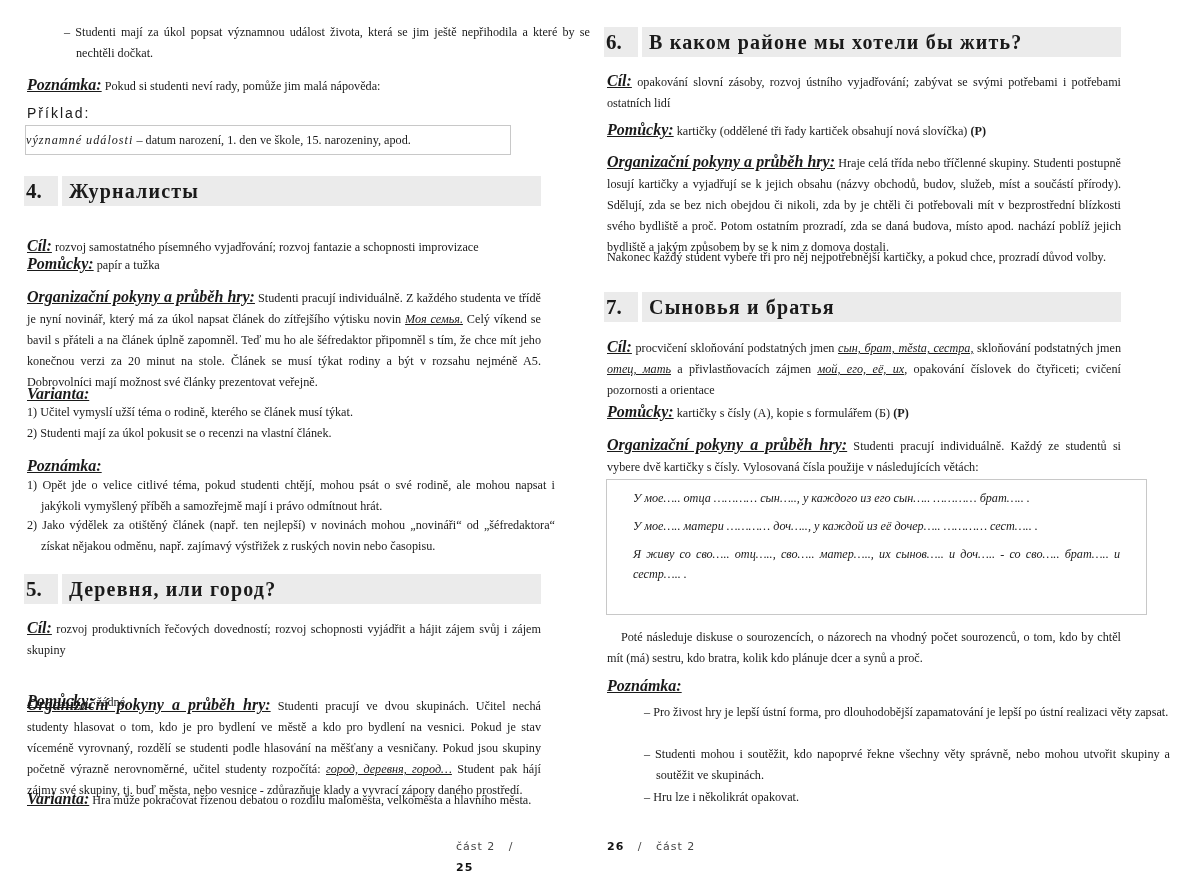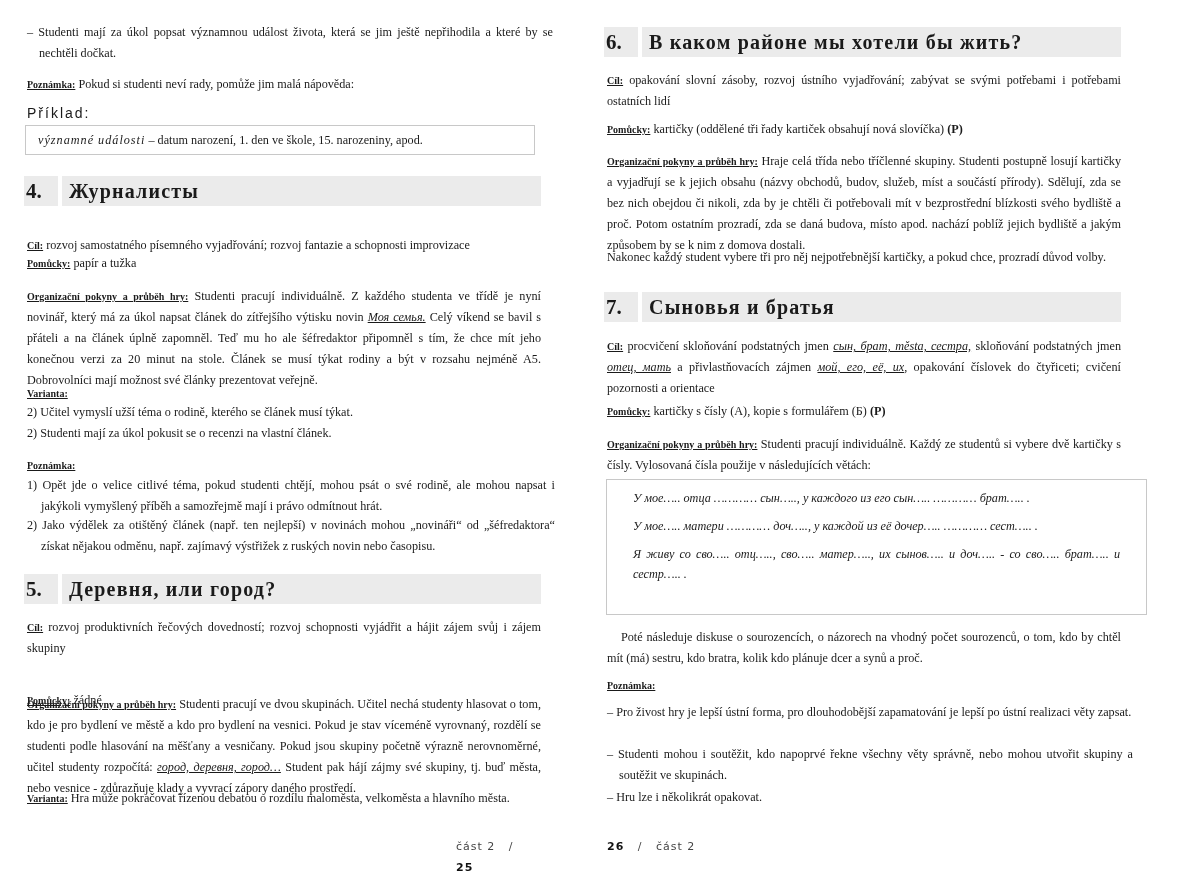--- a/index.html
+++ b/index.html
@@ -2,32 +2,32 @@
 <html><head>
 <meta charset="utf-8">
 <style>
   html, body { margin:0; padding:0; background:#ffffff; }
   body { width:1200px; height:872px; position:relative; overflow:hidden;
          font-family:"Liberation Serif", serif; color:#1a1a1a; font-size:12.2px; line-height:21px; }
   .page { position:absolute; top:0; }
   .page.left { left:27px; width:514px; }
   .page.right { left:607px; width:514px; }
   p { margin:0; text-align:justify; }
-  .lbl { font-weight:bold; text-decoration:underline; font-size:10px; }
+  .lbl { font-weight:bold; font-style:italic; text-decoration:underline; font-size:16px; }
   .it-u { font-style:italic; text-decoration:underline; }
-  .dash { padding-left:12px; text-indent:-12px; }
+  .dash { padding-left:12px; text-indent:-12px;margin-left:37px; }
   .num { padding-left:14px; text-indent:-14px; }
   .sec { display:flex; height:30px; align-items:center; }
   .sec .n { background:#ebebeb; height:30px; width:34px; display:flex; align-items:center; padding-left:0;
             font-family:"Liberation Serif", serif; font-weight:bold; font-size:21px; margin-right:4px; }
   .sec .n span { padding-left:2px; }
   .sec .t { background:#ebebeb; height:30px; flex:1; display:flex; align-items:center; padding-left:7px;
             font-weight:bold; font-size:20px; letter-spacing:1.2px; }
   .priklad { font-family:"Liberation Sans", sans-serif; font-size:14px; letter-spacing:2px; }
-  .box { border:1.5px solid #c8c8c8; padding:4px 12px; }
+  .box { border:1.5px solid #c8c8c8; padding:4px 0; }
   .box .ex { font-style:italic; letter-spacing:1px; }
   .box.ru p { font-style:italic; text-align:justify; margin:6px 0 8px 0; line-height:20px; }
   .footer { position:absolute; top:836px; font-family:"DejaVu Sans", sans-serif; font-size:11px; color:#444; letter-spacing:1px; }
   .footer b { color:#111; }
 </style>
 </head>
 <body>
 
 <div class="page left">
   <p class="dash" style="position:absolute; top:22px; width:514px;">– Studenti mají za úkol popsat významnou událost života, která se jim ještě nepřihodila a které by se nechtěli dočkat.</p>
@@ -52,21 +52,21 @@
     <span class="lbl">Cíl:</span><span> rozvoj samostatného písemného vyjadřování; rozvoj fantazie a schopnosti improvizace</span>
   </p>
   <p style="position:absolute; top:253px; width:514px;">
     <span class="lbl">Pomůcky:</span><span> papír a tužka</span>
   </p>
   <p style="position:absolute; top:286px; width:514px;">
     <span class="lbl">Organizační pokyny a průběh hry:</span><span> Studenti pracují individuálně. Z každého studenta ve třídě je nyní novinář, který má za úkol napsat článek do zítřejšího výtisku novin </span><span class="it-u">Моя семья.</span><span> Celý víkend se bavil s přáteli a na článek úplně zapomněl. Teď mu ho ale šéfredaktor připomněl s tím, že chce mít jeho konečnou verzi za 20 minut na stole. Článek se musí týkat rodiny a být v rozsahu nejméně A5. Dobrovolníci mají možnost své články prezentovat veřejně.</span>
   </p>
 
   <p style="position:absolute; top:383px;"><span class="lbl">Varianta:</span></p>
-  <p class="num" style="position:absolute; top:402px; width:514px;">2) Učitel vymyslí užší téma o rodině, kterého se článek musí týkat.</p>
+  <p class="num" style="position:absolute; top:402px; width:514px;">1) Učitel vymyslí užší téma o rodině, kterého se článek musí týkat.</p>
   <p class="num" style="position:absolute; top:423px; width:514px;">2) Studenti mají za úkol pokusit se o recenzi na vlastní článek.</p>
 
   <p style="position:absolute; top:455px;"><span class="lbl">Poznámka:</span></p>
   <p class="num" style="position:absolute; top:475px; width:514px;">1) Opět jde o velice citlivé téma, pokud studenti chtějí, mohou psát o své rodině, ale mohou napsat i jakýkoli vymyšlený příběh a samozřejmě mají i právo odmítnout hrát.</p>
   <p class="num" style="position:absolute; top:515px; width:514px;">2) Jako výdělek za otištěný článek (např. ten nejlepší) v novinách  mohou „novináři“ od „šéfredaktora“ získat nějakou odměnu, např. zajímavý výstřižek z ruských novin nebo časopisu.</p>
 
   <div class="sec" style="position:absolute; top:574px; left:-3px; width:517px;">
     <div class="n">
         <span>5.</span>
       </div>

